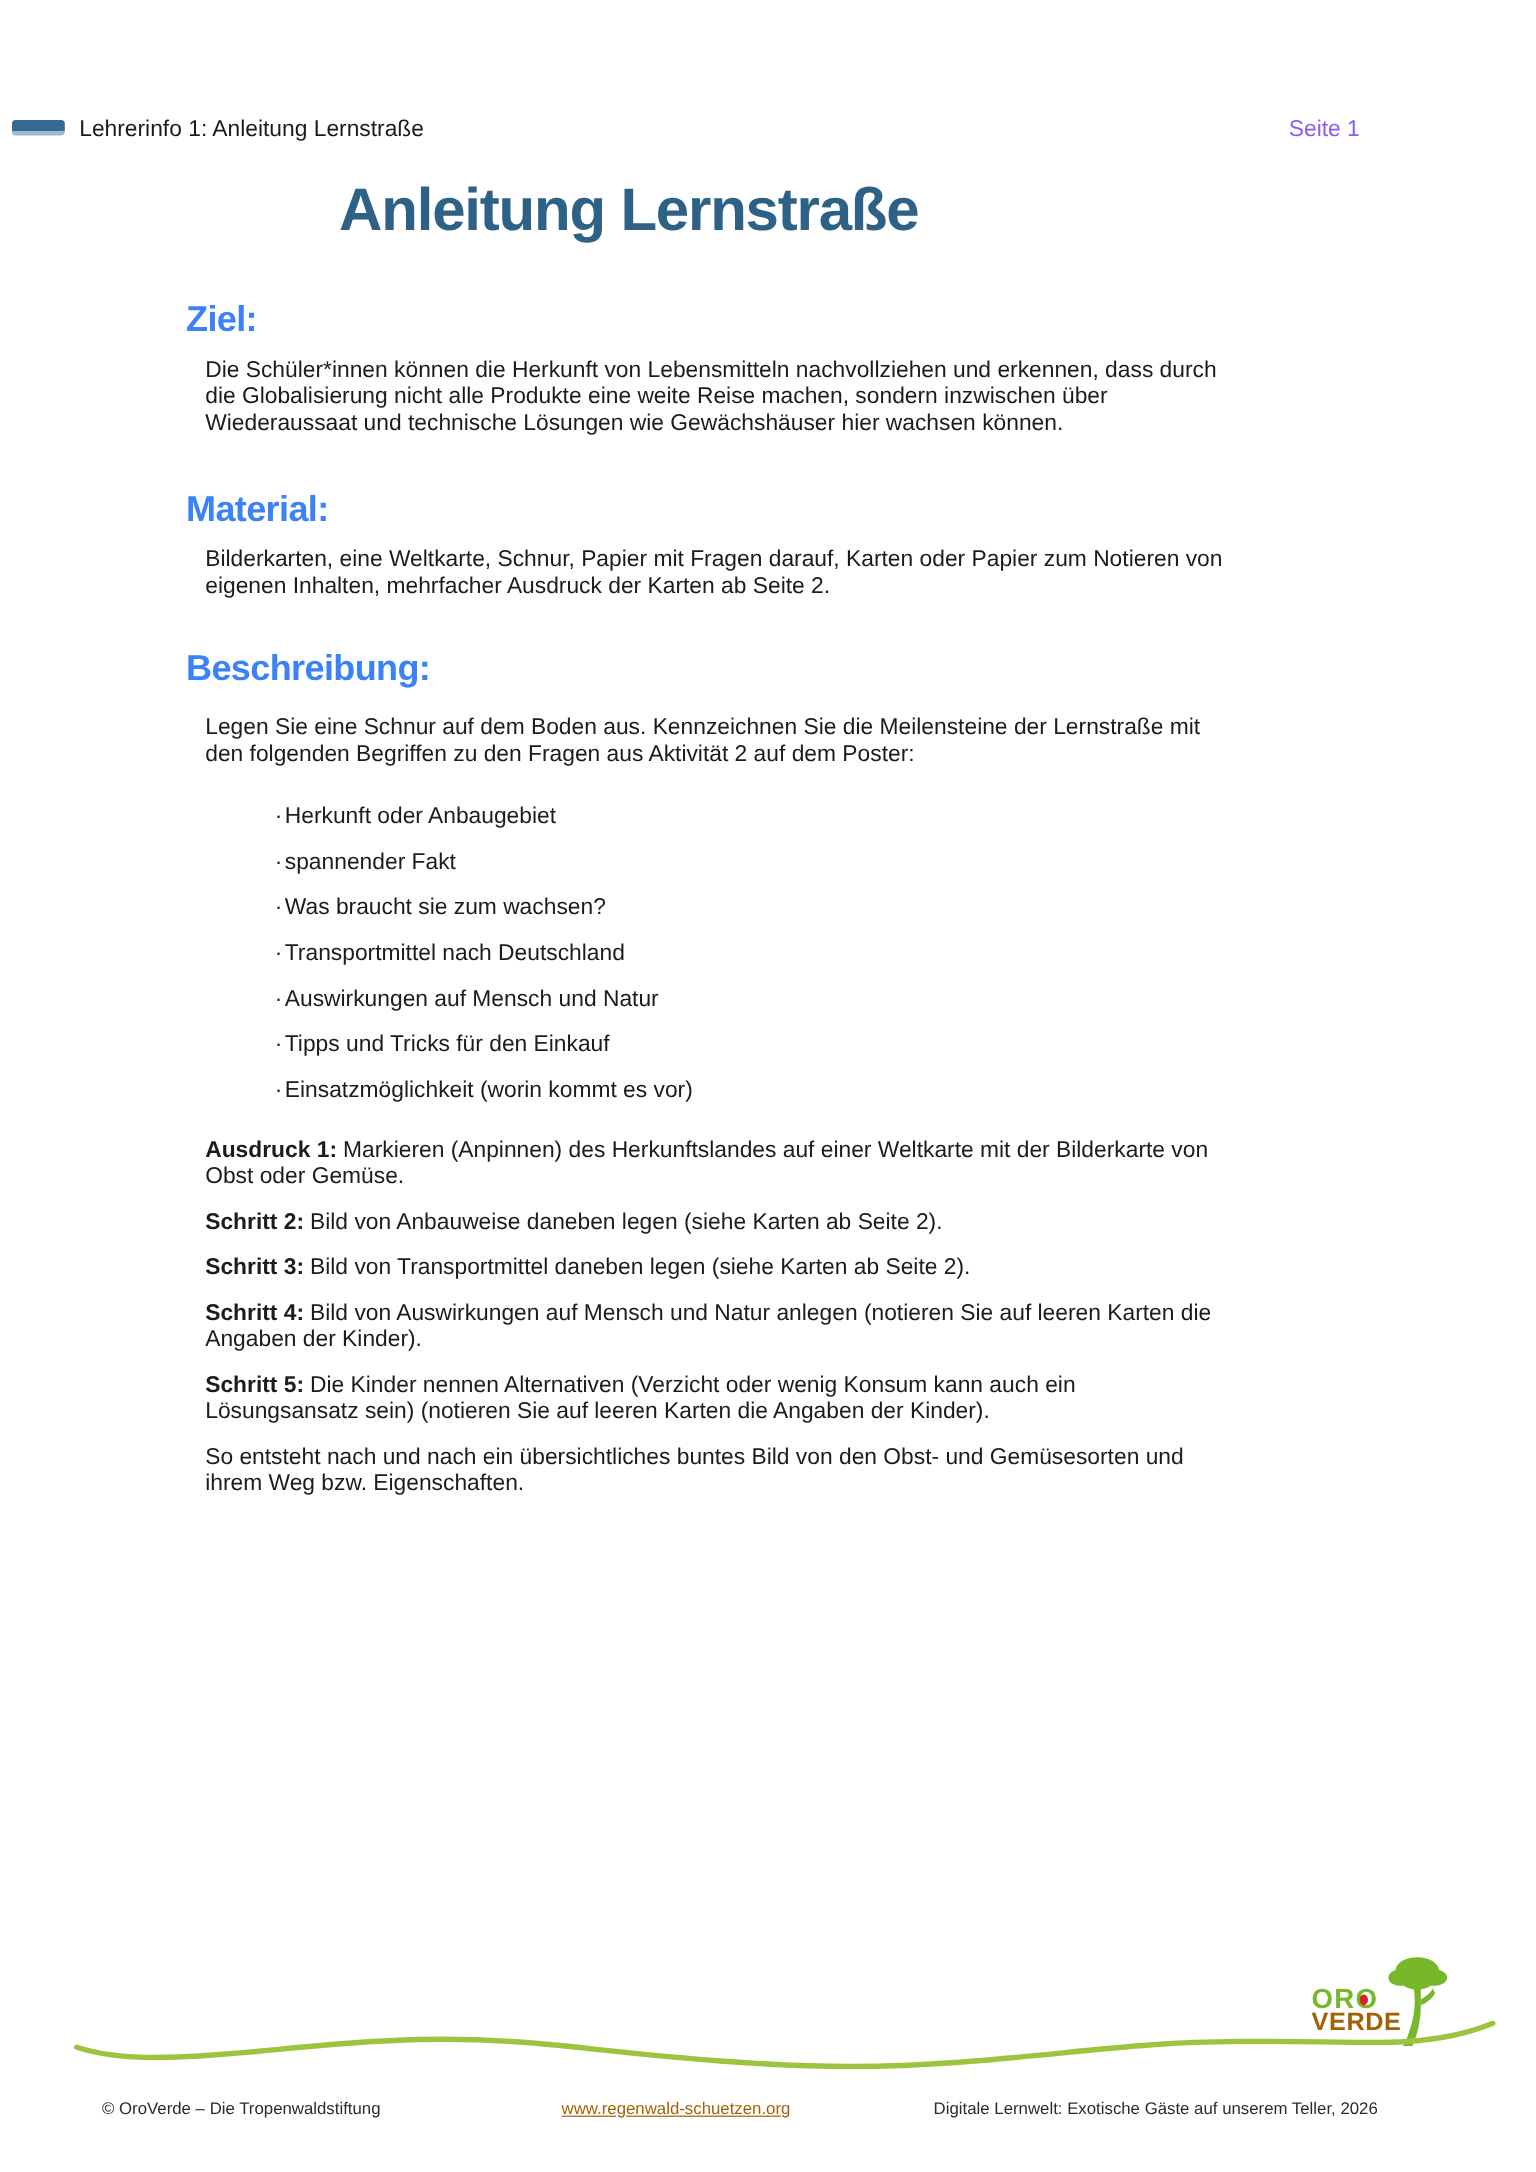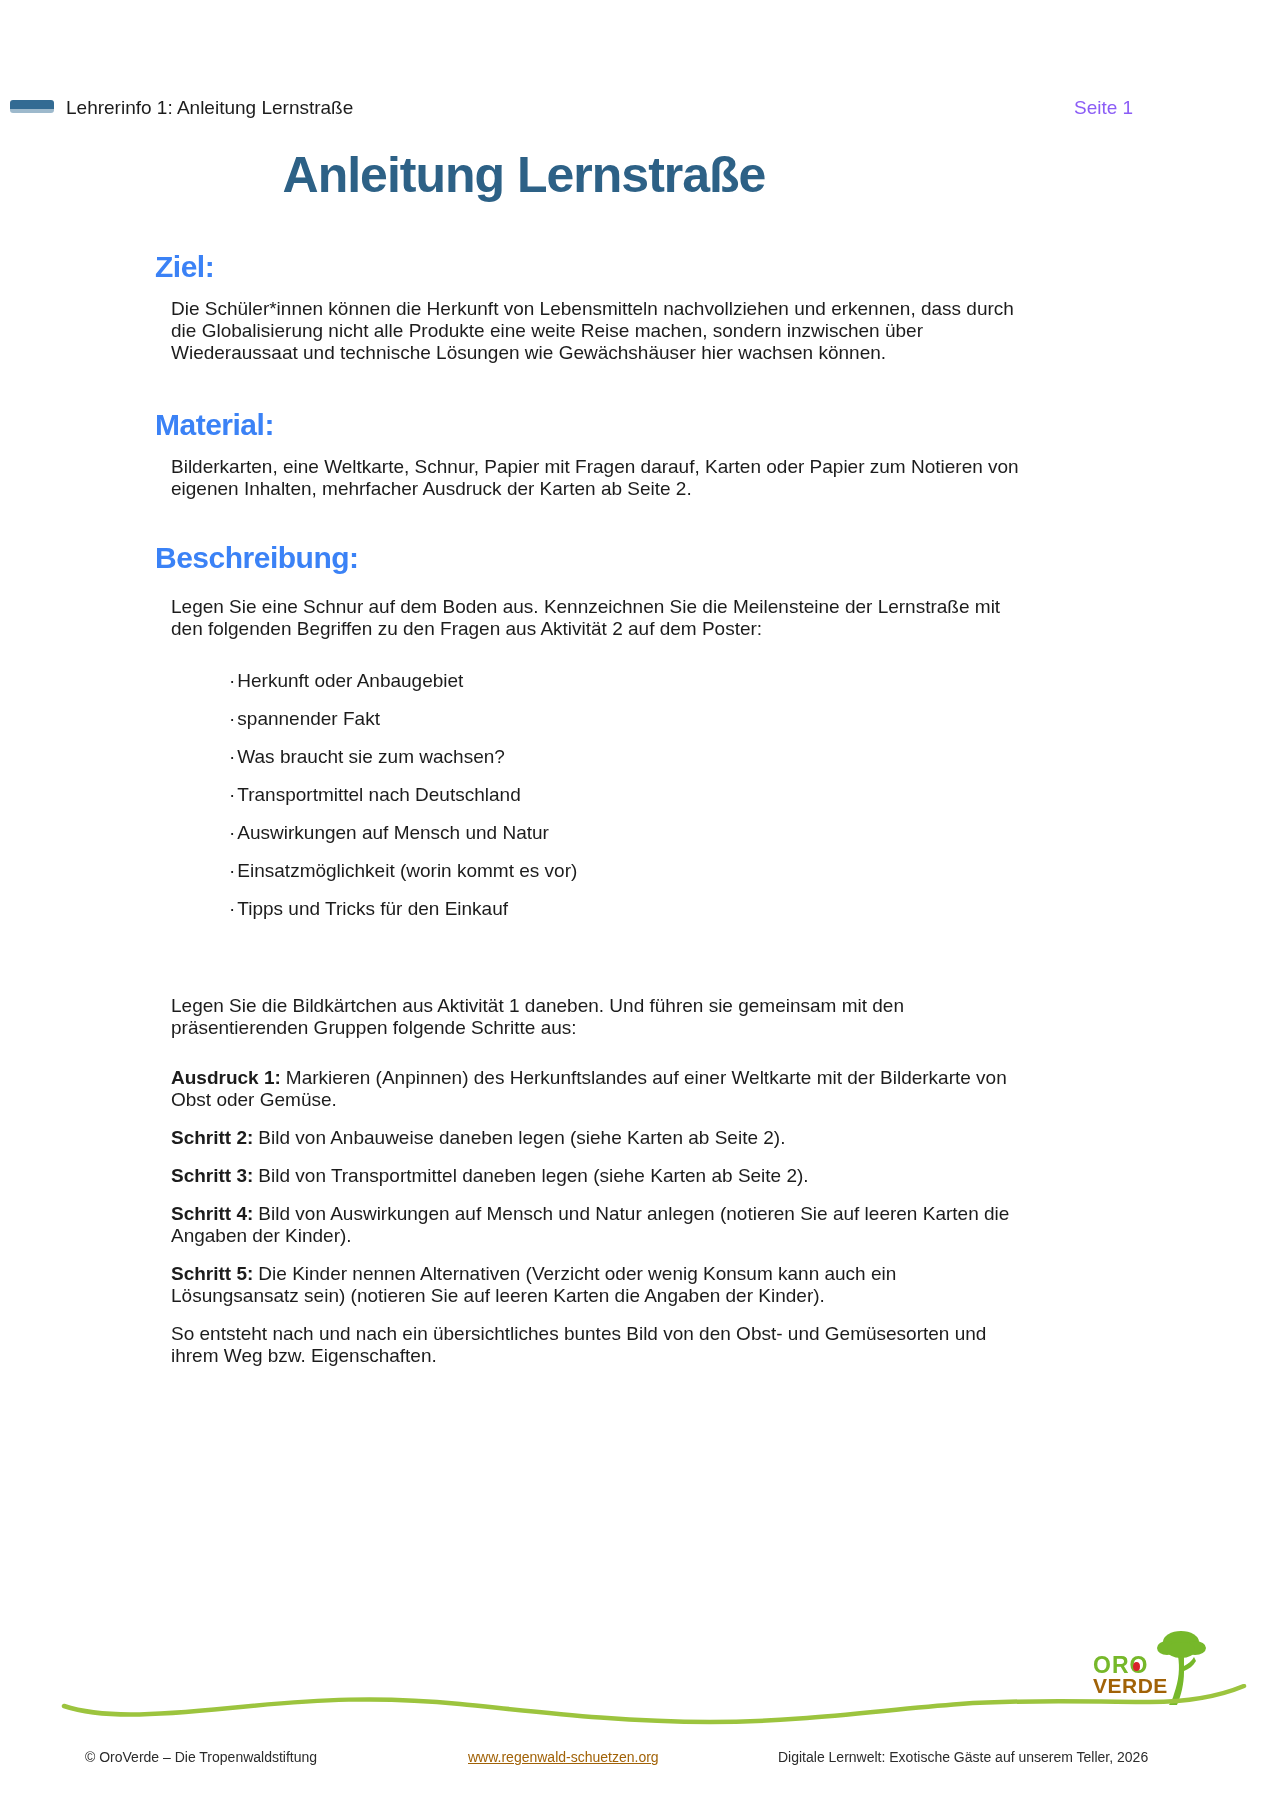--- a/index.html
+++ b/index.html
@@ -88,25 +88,24 @@
 
     <h2 class="h-beschreibung">Beschreibung:</h2>
     <p class="intro">Legen Sie eine Schnur auf dem Boden aus. Kennzeichnen Sie die Meilensteine der Lernstraße mit den folgenden Begriffen zu den Fragen aus Aktivität 2 auf dem Poster:</p>
 
     <div class="bullets">
       <div class="bullet"><span class="dot">·</span><span>Herkunft oder Anbaugebiet</span></div>
       <div class="bullet"><span class="dot">·</span><span>spannender Fakt</span></div>
       <div class="bullet"><span class="dot">·</span><span>Was braucht sie zum wachsen?</span></div>
       <div class="bullet"><span class="dot">·</span><span>Transportmittel nach Deutschland</span></div>
       <div class="bullet"><span class="dot">·</span><span>Auswirkungen auf Mensch und Natur</span></div>
+      <div class="bullet"><span class="dot">·</span><span>Tipps und Tricks für den Einkauf</span></div>
       <div class="bullet"><span class="dot">·</span><span>Einsatzmöglichkeit (worin kommt es vor)</span></div>
-      <div class="bullet"><span class="dot">·</span><span>Tipps und Tricks für den Einkauf</span></div>
     </div>
 
-    <p class="middle-par">Legen Sie die Bildkärtchen aus Aktivität 1 daneben. Und führen sie gemeinsam mit den präsentierenden Gruppen folgende Schritte aus:</p>
 
     <div class="steps">
       <p class="step"><b>Ausdruck 1:</b><span>Markieren (Anpinnen) des Herkunftslandes auf einer Weltkarte mit der Bilderkarte von Obst oder Gemüse.</span></p>
       <p class="step"><b>Schritt 2:</b><span>Bild von Anbauweise daneben legen (siehe Karten ab Seite 2).</span></p>
       <p class="step"><b>Schritt 3:</b><span>Bild von Transportmittel daneben legen (siehe Karten ab Seite 2).</span></p>
       <p class="step"><b>Schritt 4:</b><span>Bild von Auswirkungen auf Mensch und Natur anlegen (notieren Sie auf leeren Karten die Angaben der Kinder).</span></p>
       <p class="step"><b>Schritt 5:</b><span>Die Kinder nennen Alternativen (Verzicht oder wenig Konsum kann auch ein Lösungsansatz sein) (notieren Sie auf leeren Karten die Angaben der Kinder).</span></p>
     </div>
 
     <p class="closing">So entsteht nach und nach ein übersichtliches buntes Bild von den Obst- und Gemüsesorten und ihrem Weg bzw. Eigenschaften.</p>

